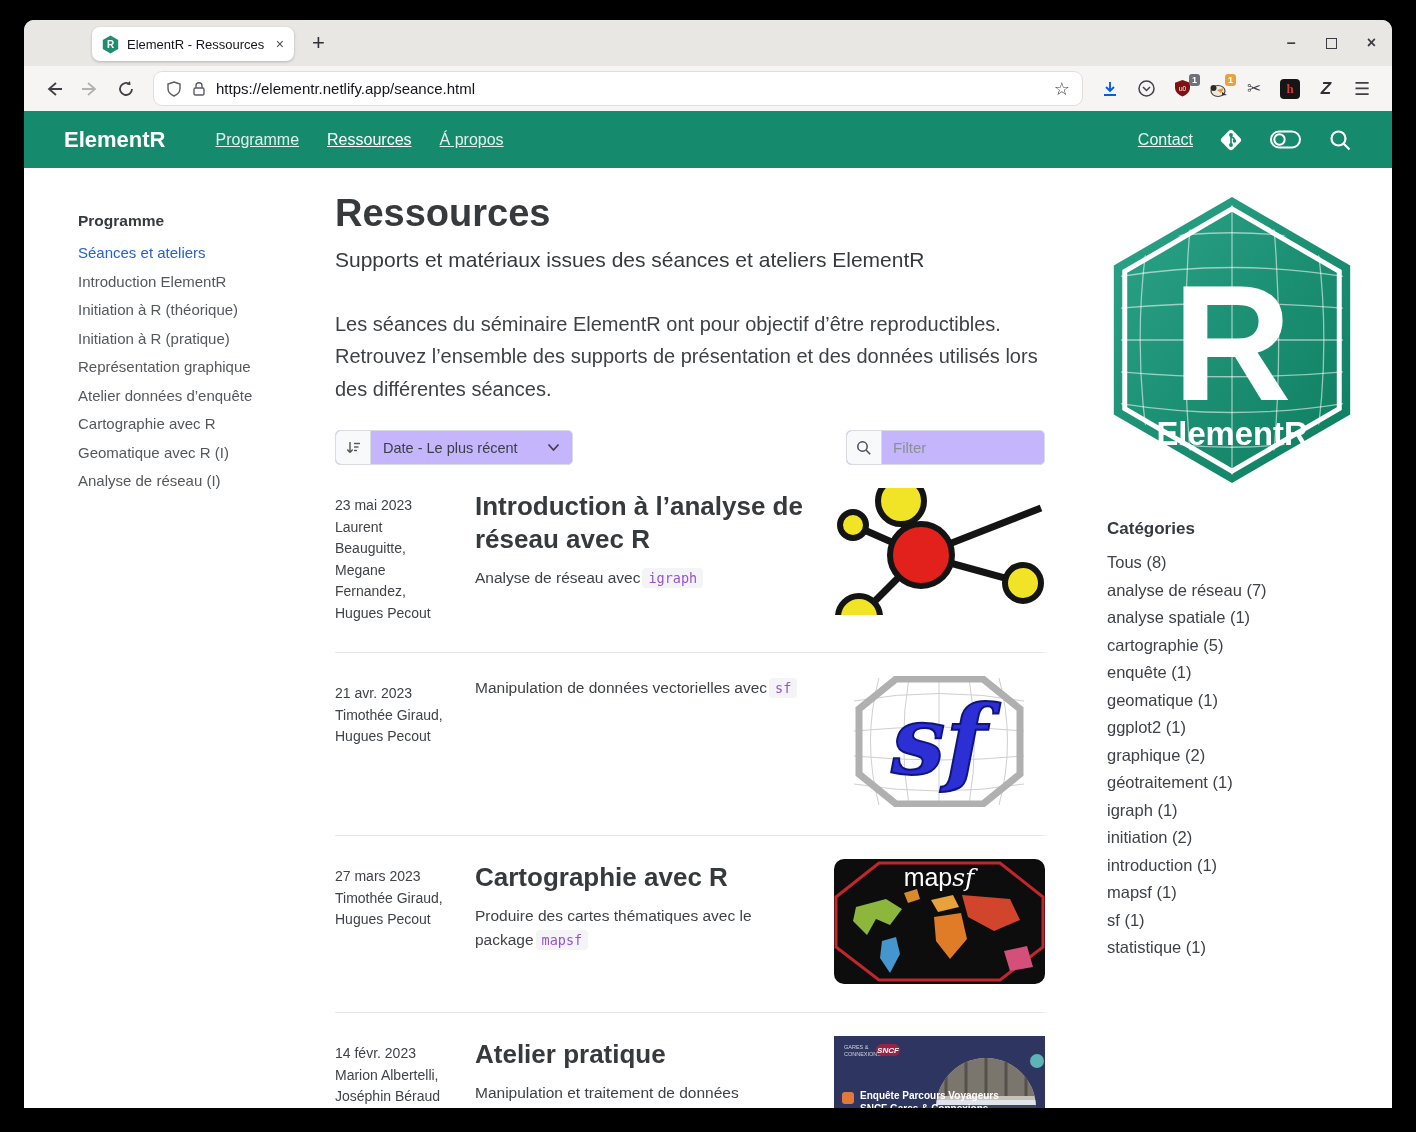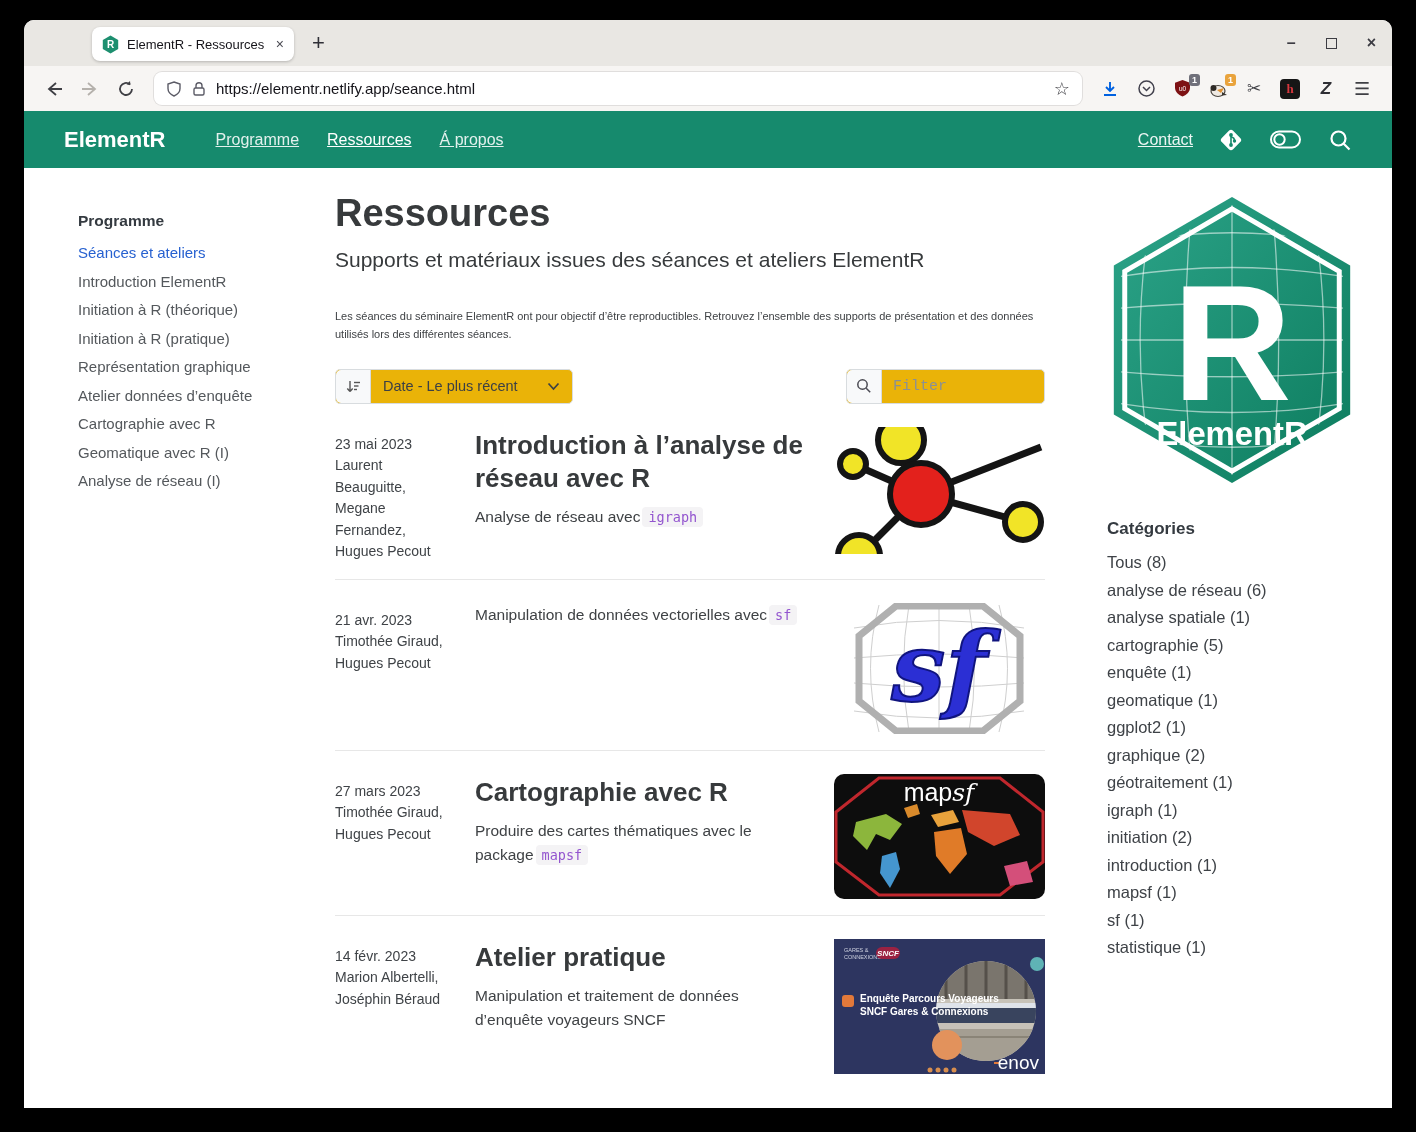--- a/index.html
+++ b/index.html
@@ -44,33 +44,33 @@
   .contact{font-size:16px;color:rgba(255,255,255,.92)}
   
   .content{display:flex;background:#fff;height:940px;overflow:hidden}
   .leftnav{width:233px;margin-left:54px;padding-top:44px;flex:none}
   .leftnav .head{font-weight:700;font-size:15.5px;color:#343a40;margin-bottom:9px}
   .leftnav a{display:block;font-size:15px;line-height:28.5px;color:#54585c;text-decoration:none}
   .leftnav a.active{color:var(--blue);font-weight:400}
   .main{width:710px;margin-left:24px;padding-top:24px;flex:none}
   .main h1{font-size:38px;font-weight:600;color:#373a3c;margin:0 0 13px}
   .subtitle{font-size:21px;color:#373a3c;margin:0 0 36px;font-weight:400}
-  .intro{font-size:11px;line-height:1.62;color:#3f4245;margin:0 0 25px}
+  .intro{font-size:20px;line-height:1.62;color:#3f4245;margin:0 0 25px}
   .controls{display:flex;justify-content:space-between;align-items:center}
-  .selbox{height:35px;border:1px solid #d8dcdf;border-radius:5px;display:flex;align-items:center;background:#eab308}
+  .selbox{height:35px;border:1px solid #d8dcdf;border-radius:5px;display:flex;align-items:center;background:#c4b5fd}
   .selbox .seg{width:35px;height:100%;background:#f8f9fa;border-right:1px solid #d8dcdf;
                border-radius:5px 0 0 5px;display:flex;align-items:center;justify-content:center;flex:none}
   .sortbox{width:238px}
   .sortlabel{font-size:14.5px;color:#3c4045;padding:0 12px;flex:1}
   .chev{padding-right:12px;display:flex}
   .filterbox{width:199px}
   .filterbox input{border:none;outline:none;font-size:15px;width:100%;padding:0 11px;color:#3c4045;
-                   font-family:Liberation Mono, monospace;background:transparent}
+                   font-family:Liberation Sans, sans-serif;background:transparent}
   .filterbox input::placeholder{color:#8a9095}
-  .item{display:flex;padding:23px 0 16px}
+  .item{display:flex;padding:23px 0 28px}
   .item.bordered{border-bottom:1px solid #e7e7e7}
   .meta{width:110px;flex:none;font-size:14px;line-height:21.5px;color:#3f4347;padding-top:7px}
   .itembody{flex:1;padding:0 24px 0 30px}
   .itembody h2{font-size:26px;font-weight:600;color:#373a3c;line-height:1.27;margin:2px 0 10px}
   .desc{font-size:15.5px;color:#3f4245;line-height:1.55;margin:0}
   .desc code{font-family:"DejaVu Sans Mono",monospace;font-size:13.5px;color:var(--purple);
              background:#f4f3f5;padding:2px 6px;border-radius:4px;margin-left:2px}
   .thumb{width:211px;flex:none}
   .thumb svg{display:block}
   .rightcol{width:250px;margin-left:62px;padding-top:27px;flex:none}
@@ -407,21 +407,21 @@
             <line x1="13" y1="146" x2="237" y2="146"></line>
           <path d="M13 178 Q125 188 237 178"></path>
             <path d="M13 210 Q125 228 237 210"></path>
           <path d="M13 242 Q125 266 237 242"></path>
         </g>
         <text x="125" y="206" text-anchor="middle" font-size="166" font-weight="bold" fill="#fff" font-family="Liberation Sans,sans-serif">R</text>
         <text x="125" y="252" text-anchor="middle" font-size="33" font-weight="bold" fill="#fff" font-family="Liberation Sans,sans-serif">ElementR</text>
       </svg>
       <div class="cats-title">Catégories</div>
       <a class="cat" href="#">Tous (8)</a>
-      <a class="cat" href="#">analyse de réseau (6)</a>
+      <a class="cat" href="#">analyse de réseau (7)</a>
       <a class="cat" href="#">analyse spatiale (1)</a>
       <a class="cat" href="#">cartographie (5)</a>
       <a class="cat" href="#">enquête (1)</a>
       <a class="cat" href="#">geomatique (1)</a>
       <a class="cat" href="#">ggplot2 (1)</a>
       <a class="cat" href="#">graphique (2)</a>
       <a class="cat" href="#">géotraitement (1)</a>
       <a class="cat" href="#">igraph (1)</a>
       <a class="cat" href="#">initiation (2)</a>
       <a class="cat" href="#">introduction (1)</a>

